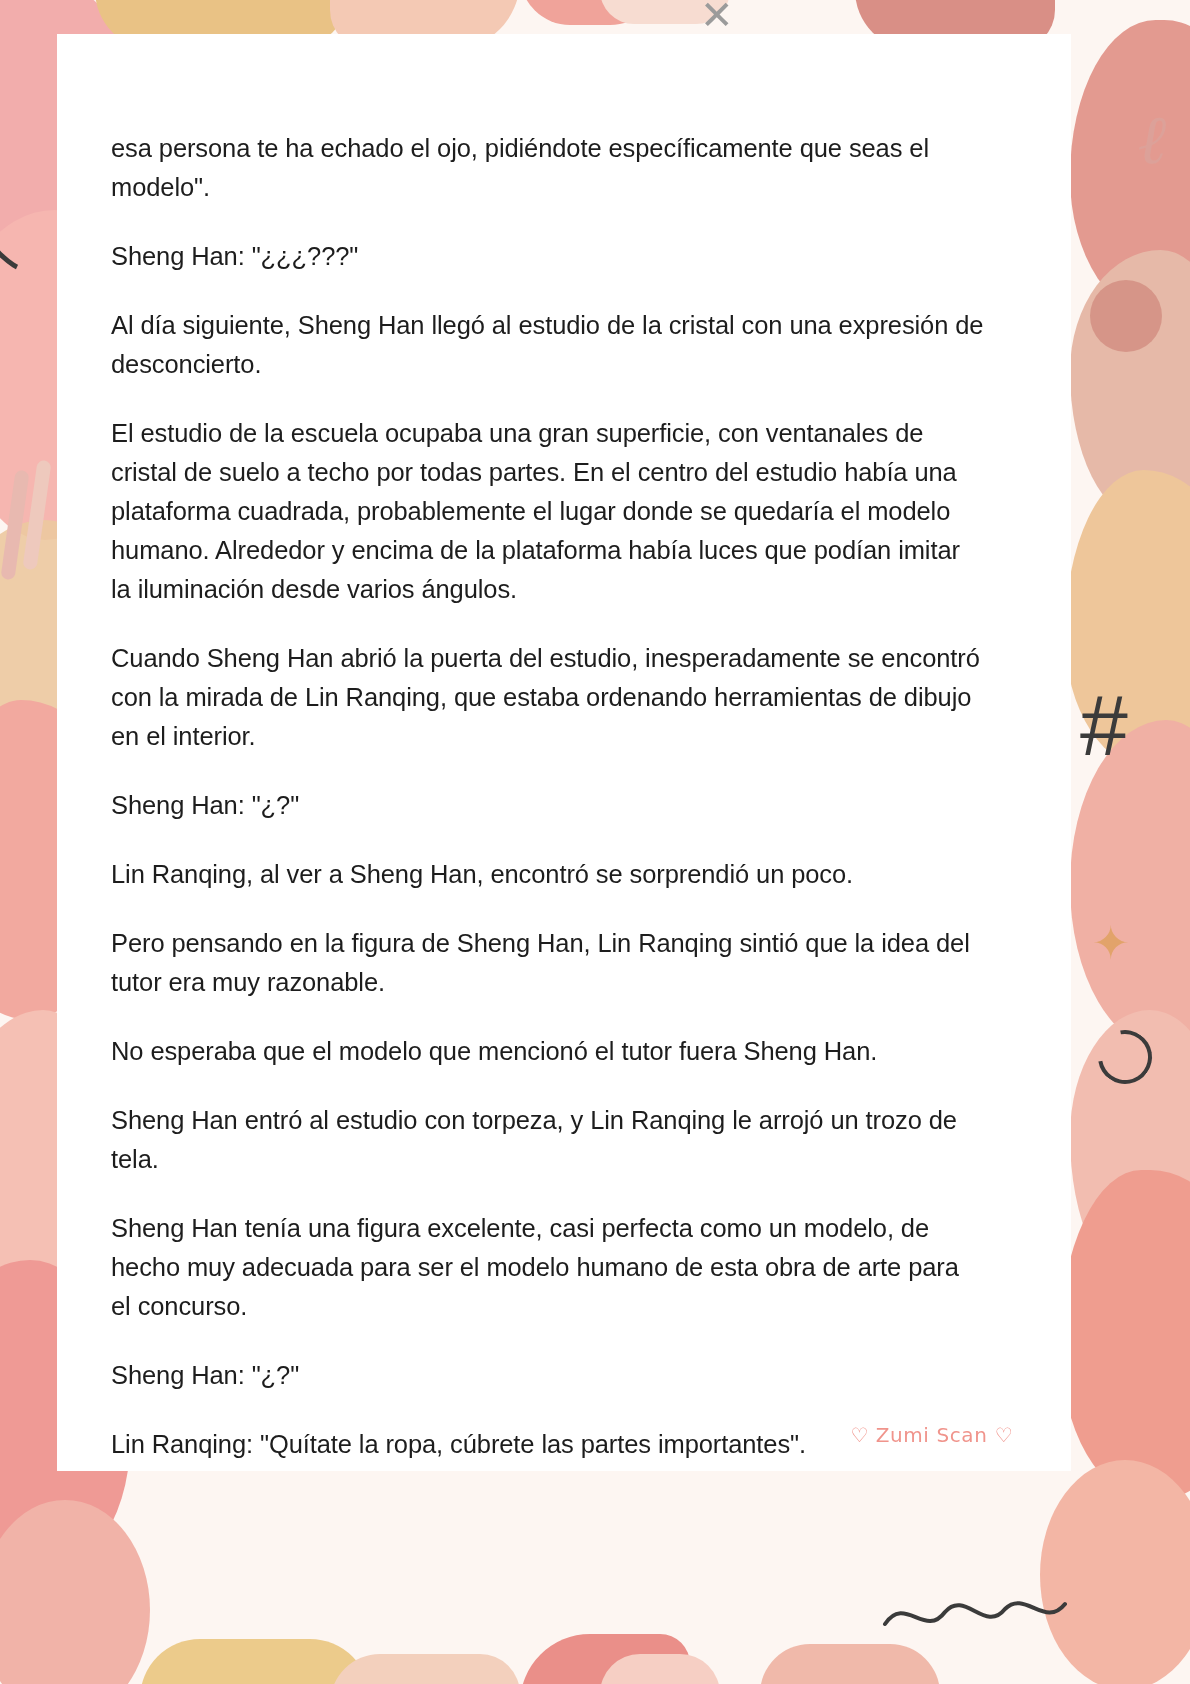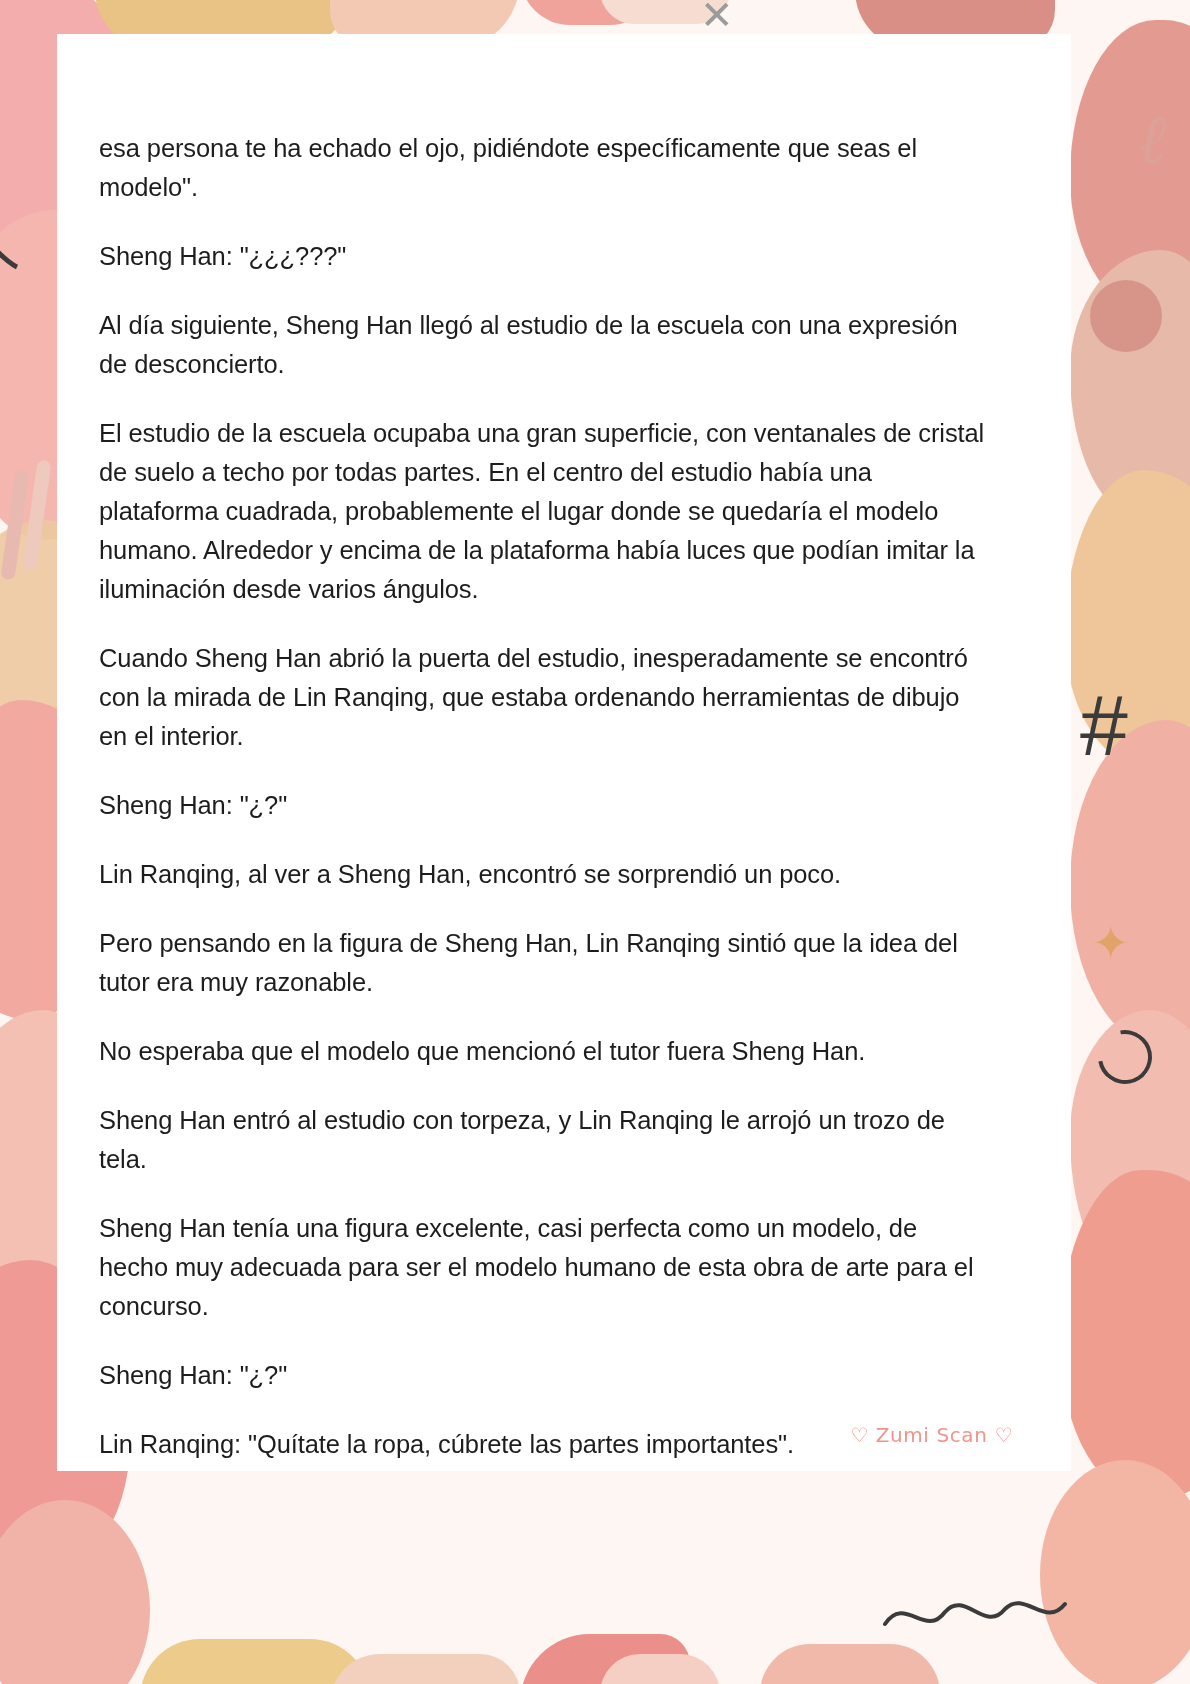--- a/index.html
+++ b/index.html
@@ -271,21 +271,21 @@
     left: 42px;
     top: 95px;
     width: 886px;
   }
 
   .para {
     font-family: "Liberation Sans", sans-serif;
     font-size: 25.5px;
     line-height: 39px;
     color: #1d1d1d;
-    margin: 0 0 30px 0;
+    margin: 0 0 30px 12px;
     letter-spacing: -0.1px;
   }
   .para:last-child {
     margin-bottom: 0;
   }
 
   #credit {
     position: absolute;
     right: 58px;
     bottom: 24px;
@@ -338,21 +338,21 @@
   <div class="deco b4"></div>
   <div class="deco b5"></div>
   <svg class="deco b-squiggle" viewBox="0 0 190 60">
     <path d="M5,40 C25,10 45,55 65,28 C85,5 105,50 125,25 C145,5 165,45 185,20" fill="none" stroke="#3b3b3b" stroke-width="4" stroke-linecap="round"></path>
   </svg>
 
   <div id="sheet">
     <div id="content">
       <p class="para">esa persona te ha echado el ojo, pidiéndote específicamente que seas el modelo".</p>
       <p class="para">Sheng Han: "¿¿¿???"</p>
-      <p class="para">Al día siguiente, Sheng Han llegó al estudio de la escuela con una expresión de desconcierto.</p>
+      <p class="para">Al día siguiente, Sheng Han llegó al estudio de la cristal con una expresión de desconcierto.</p>
       <p class="para">El estudio de la escuela ocupaba una gran superficie, con ventanales de cristal de suelo a techo por todas partes. En el centro del estudio había una plataforma cuadrada, probablemente el lugar donde se quedaría el modelo humano. Alrededor y encima de la plataforma había luces que podían imitar la iluminación desde varios ángulos.</p>
       <p class="para">Cuando Sheng Han abrió la puerta del estudio, inesperadamente se encontró con la mirada de Lin Ranqing, que estaba ordenando herramientas de dibujo en el interior.</p>
       <p class="para">Sheng Han: "¿?"</p>
       <p class="para">Lin Ranqing, al ver a Sheng Han, encontró se sorprendió un poco.</p>
       <p class="para">Pero pensando en la figura de Sheng Han, Lin Ranqing sintió que la idea del tutor era muy razonable.</p>
       <p class="para">No esperaba que el modelo que mencionó el tutor fuera Sheng Han.</p>
       <p class="para">Sheng Han entró al estudio con torpeza, y Lin Ranqing le arrojó un trozo de tela.</p>
       <p class="para">Sheng Han tenía una figura excelente, casi perfecta como un modelo, de hecho muy adecuada para ser el modelo humano de esta obra de arte para el concurso.</p>
       <p class="para">Sheng Han: "¿?"</p>
       <p class="para">Lin Ranqing: "Quítate la ropa, cúbrete las partes importantes".</p>

